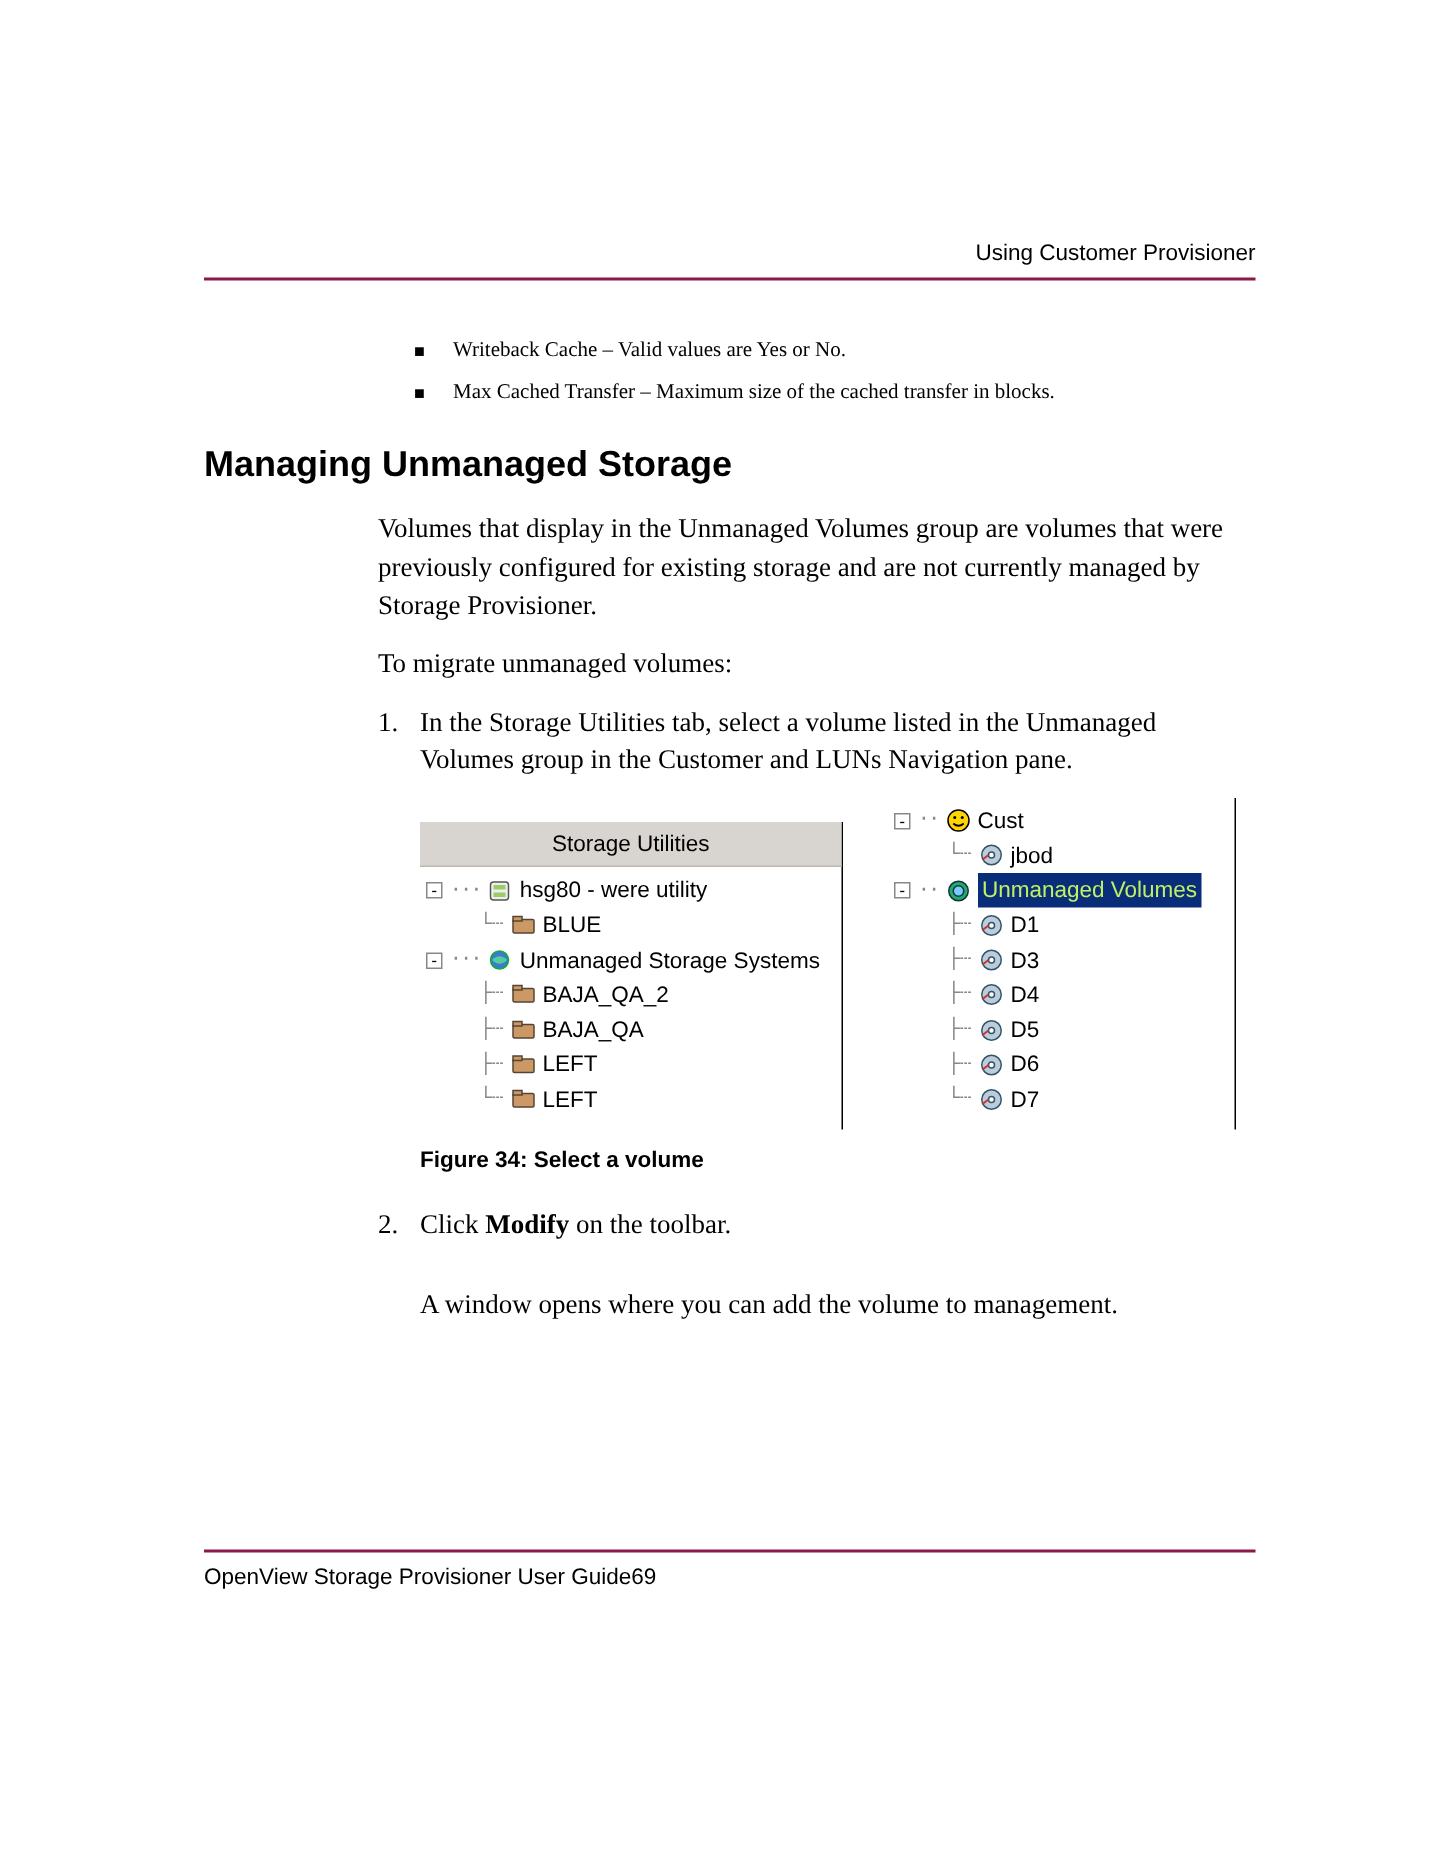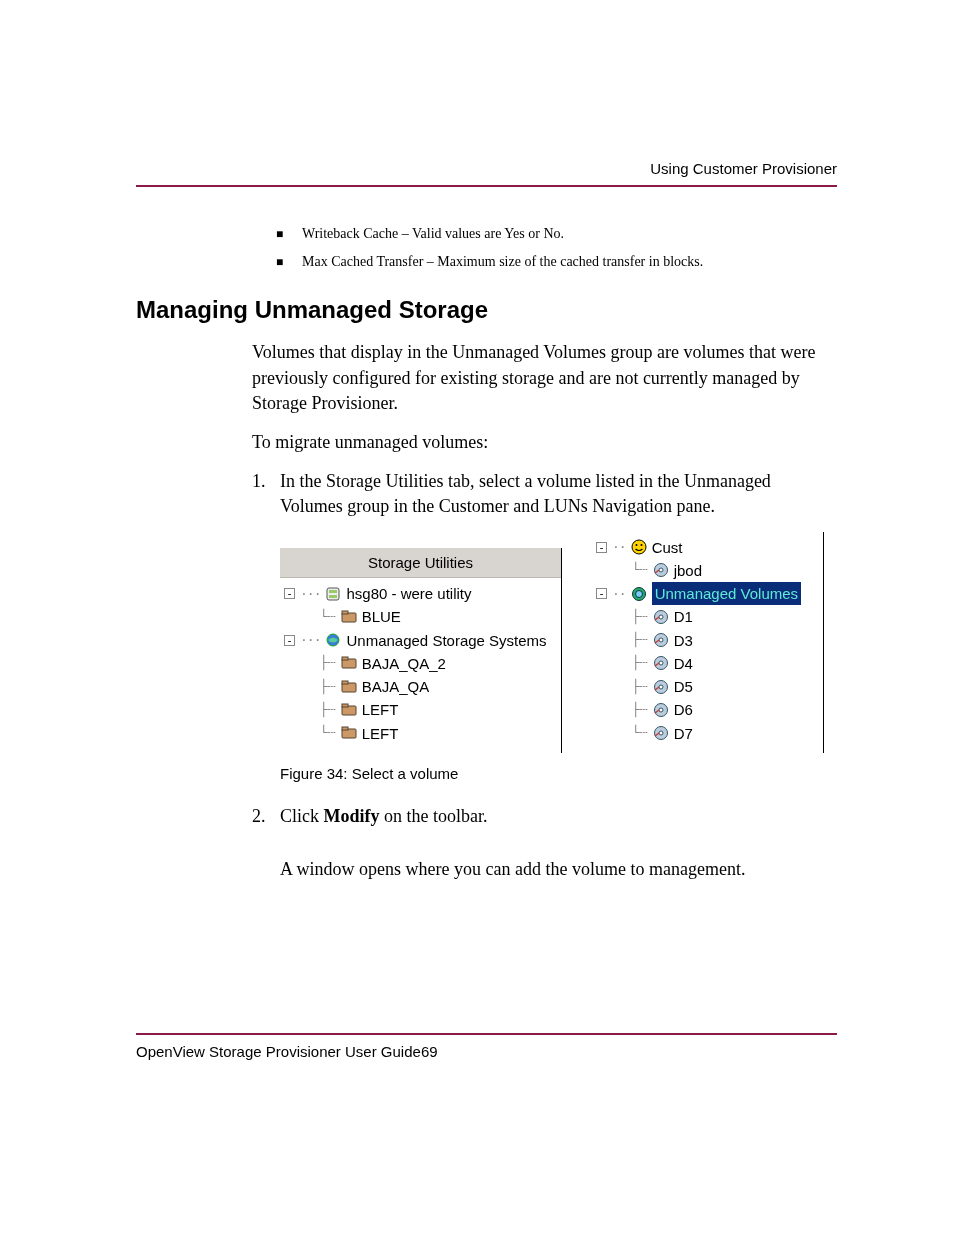--- a/index.html
+++ b/index.html
@@ -135,26 +135,26 @@
   .conn-dots { letter-spacing: -1px; }
   .icon {
     width: 16px; height: 15px;
     display: inline-flex;
     align-items: center;
     justify-content: center;
     vertical-align: middle;
   }
   .selected {
     background: #0a2d7a;
-    color: #5eead4;
+    color: #bef264;
     padding: 0 3px;
   }
   .fig-caption {
     font-family: Arial, Helvetica, sans-serif;
-    font-weight: normal;
+    font-weight: bold;
     font-size: 15px;
     margin: 8px 0 20px 0;
   }
   .footer {
     position: absolute;
     left: 136px;
     right: 117px;
     bottom: 175px;
   }
   .footer .rule2 {

